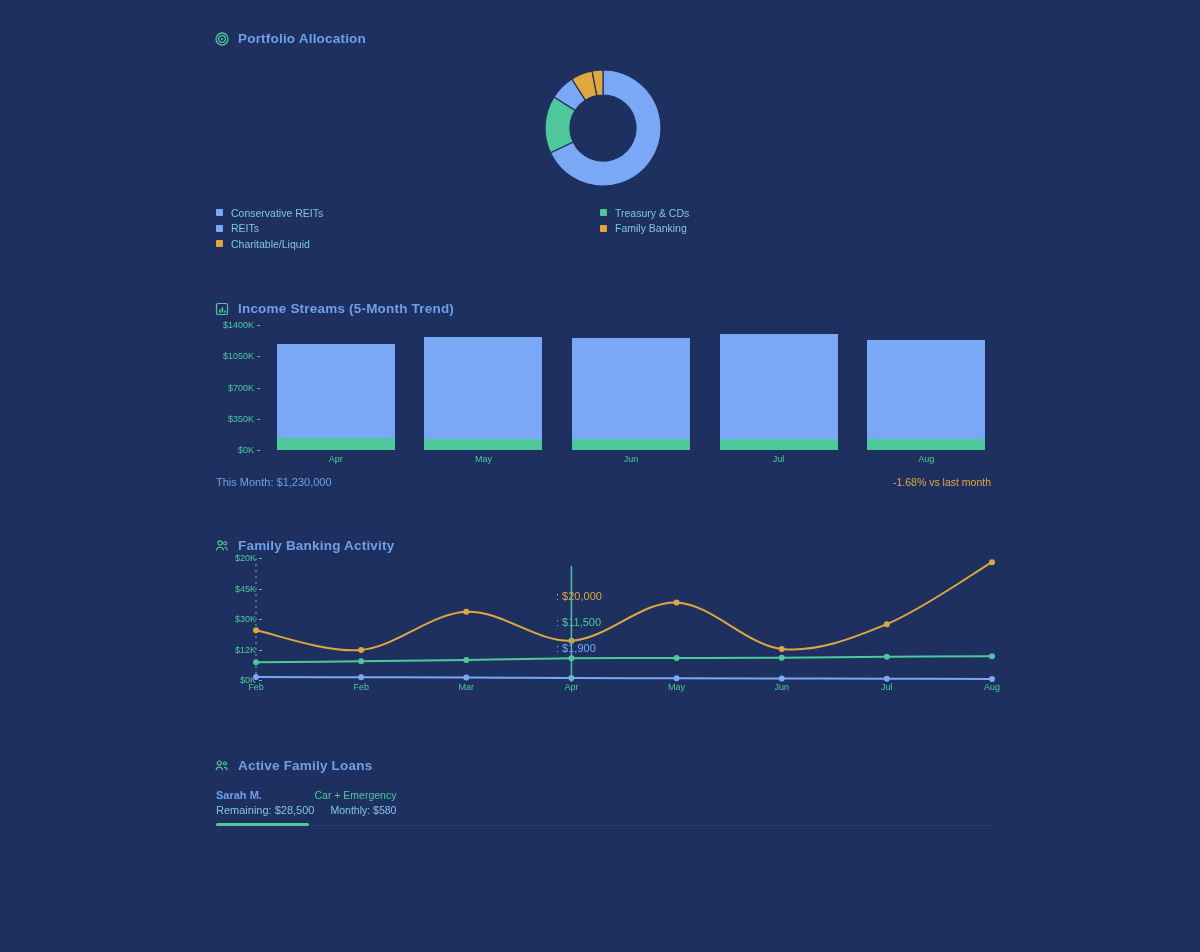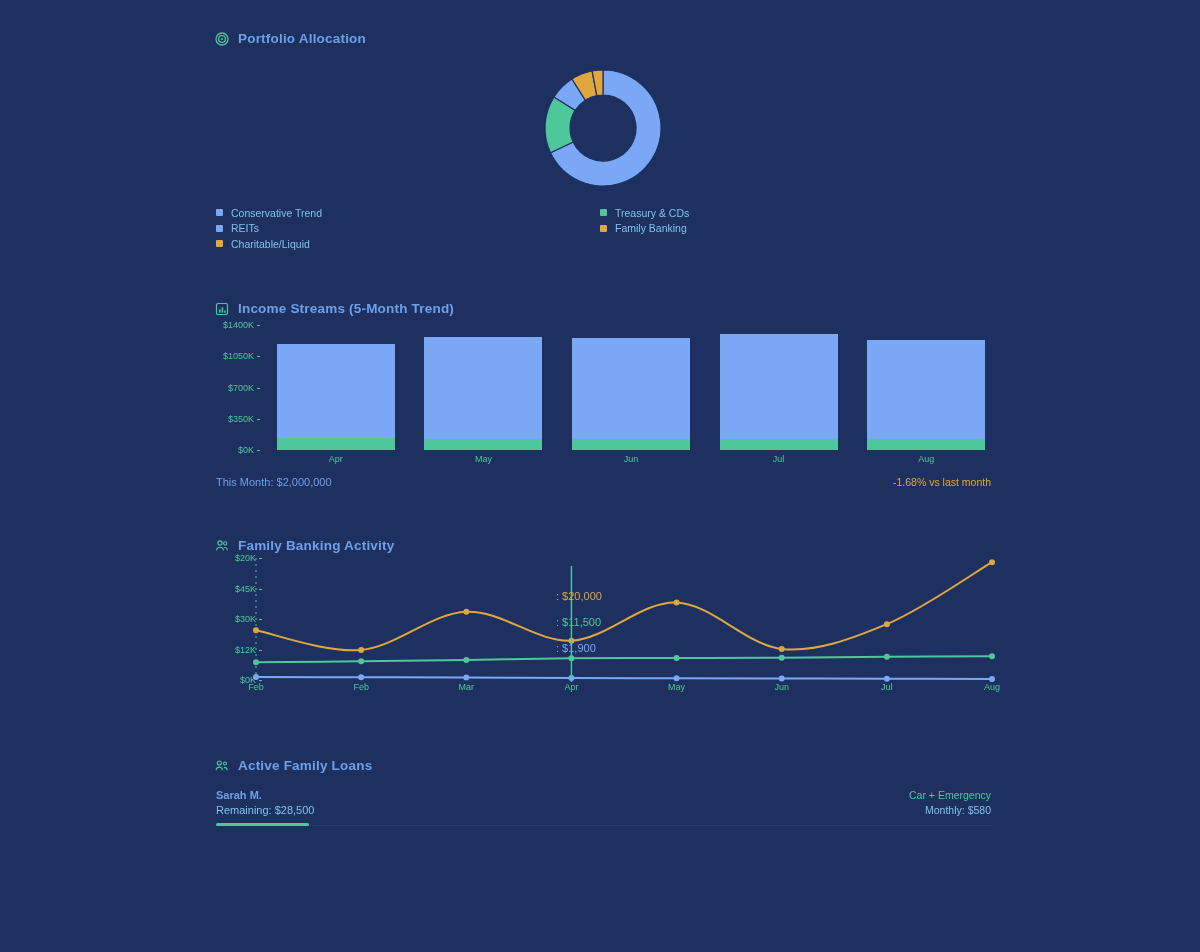--- a/index.html
+++ b/index.html
@@ -168,21 +168,21 @@
   .tooltip-row {
     font-size: 11px;
     white-space: nowrap;
   }
 
   
   #loans { position: absolute; left: 216px; top: 788px; width: 775px; }
   .loan-row { position: relative; margin-bottom: 22px; }
   .loan-top {
     display: flex;
-    justify-content: space-between;
+    justify-content: flex-start;
     align-items: flex-start;
   }
   .loan-left .loan-name {
     font-size: 11px;
     font-weight: bold;
     color: #6ea0e8;
     line-height: 15px;
   }
   .loan-left .loan-remaining {
     font-size: 11px;
@@ -238,21 +238,21 @@
         <path d="M 7.520030956970864 84.69519891077421 A 58 58 0 0 1 11.028980320883122 28.922045891218207 L 32.137178458433496 42.31771576569312 A 33 33 0 0 0 30.140707268621355 74.0507166216474 Z" fill="#4ec89a" stroke="#1e3060" stroke-width="1.2"></path>
         <path d="M 11.028980320883122 28.922045891218207 A 58 58 0 0 1 28.922045891218215 11.028980320883115 L 42.31771576569312 32.137178458433496 A 33 33 0 0 0 32.137178458433496 42.31771576569312 Z" fill="#7aa8f7" stroke="#1e3060" stroke-width="1.2"></path>
         <path d="M 28.922045891218215 11.028980320883115 A 58 58 0 0 1 49.131883754028024 3.0273394577360477 L 53.81641661867111 27.58452072595327 A 33 33 0 0 0 42.31771576569312 32.137178458433496 Z" fill="#e0a73e" stroke="#1e3060" stroke-width="1.2"></path>
         <path d="M 49.131883754028024 3.0273394577360477 A 58 58 0 0 1 60.00000000000004 2 L 60.00000000000002 27 A 33 33 0 0 0 53.81641661867111 27.58452072595327 Z" fill="#e0a73e" stroke="#1e3060" stroke-width="1.2"></path>
       </svg>
   </div>
 
   <div class="legend-col" id="legend-left">
       <div class="legend-item">
         <span class="legend-swatch" style="background: rgb(122, 168, 247);"></span>
-        <span class="legend-label">Conservative Trend</span>
+        <span class="legend-label">Conservative REITs</span>
       </div>
       <div class="legend-item">
         <span class="legend-swatch" style="background: rgb(122, 168, 247);"></span>
         <span class="legend-label">REITs</span>
       </div>
       <div class="legend-item">
         <span class="legend-swatch" style="background: rgb(224, 167, 62);"></span>
         <span class="legend-label">Charitable/Liquid</span>
       </div>
     </div>
@@ -320,21 +320,21 @@
           <div class="bar-stack">
             <div class="bar-seg-top" style="height: 98.6607px;"></div>
             <div class="bar-seg-bottom" style="height: 11.1607px;"></div>
           </div>
           <div class="bar-xlabel">Aug</div>
         </div>
       </div>
   </div>
 
   <div class="bar-footer">
-    <span class="fl">This Month: $2,000,000</span>
+    <span class="fl">This Month: $1,230,000</span>
     <span class="fr">-1.68% vs last month</span>
   </div>
 
   <div class="section-header" style="left:214px; top:538px;">
     <span class="hdr-icon">
       <svg width="14" height="14" viewBox="0 0 14 14">
         <circle cx="5" cy="4" r="2.1" fill="none" stroke="#4ec89a" stroke-width="1.15"></circle>
         <circle cx="10.2" cy="4.4" r="1.6" fill="none" stroke="#4ec89a" stroke-width="1.05"></circle>
         <path d="M1.6 11.4c0-2 1.6-3.2 3.4-3.2s3.4 1.2 3.4 3.2" fill="none" stroke="#4ec89a" stroke-width="1.15"></path>
         <path d="M9.2 8.5c1.6 0 3.1 1 3.1 2.9" fill="none" stroke="#4ec89a" stroke-width="1.05"></path>

